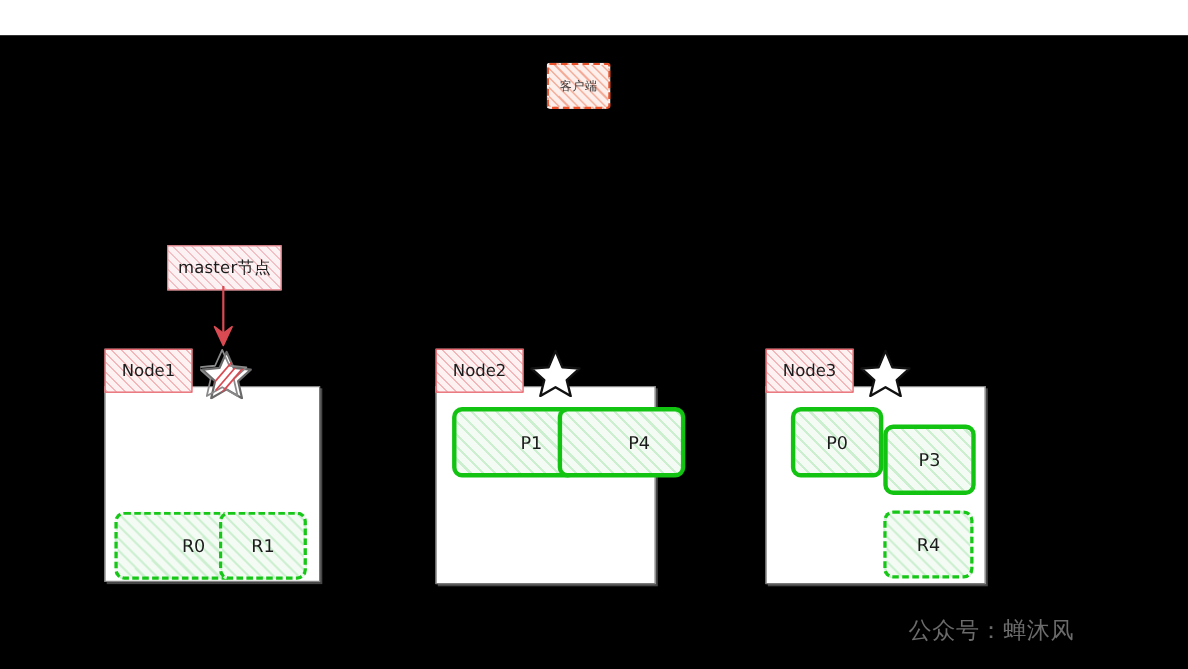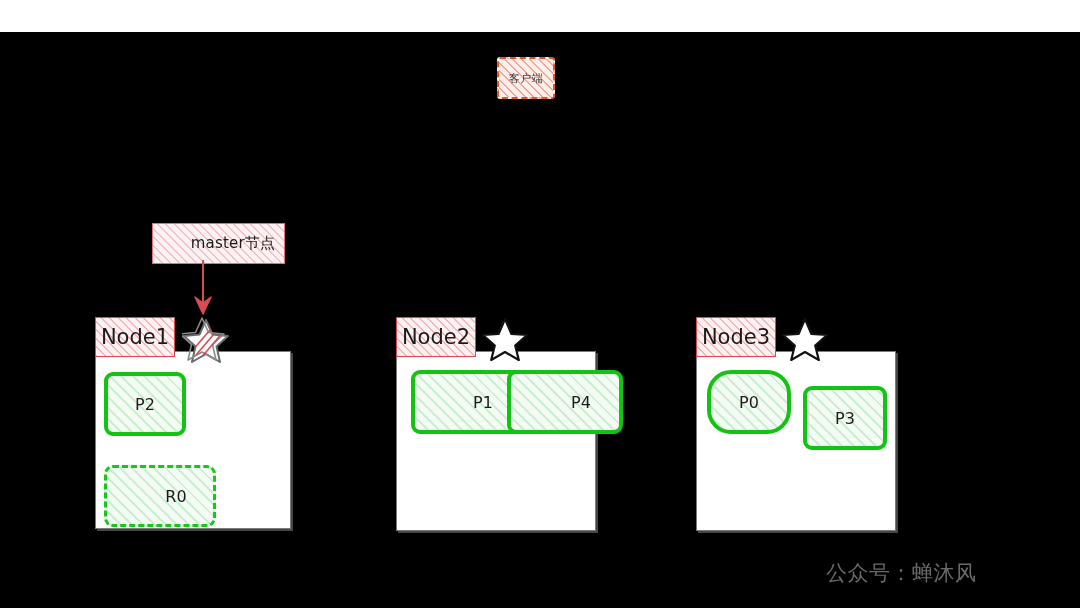--- a/index.html
+++ b/index.html
@@ -57,21 +57,20 @@
     background-color: #fdf2f3;
     background-image: repeating-linear-gradient(
         45deg,
         rgba(224, 112, 122, 0.38) 0px,
         rgba(224, 112, 122, 0.38) 1.3px,
         rgba(255, 255, 255, 0) 1.3px,
         rgba(255, 255, 255, 0) 6px);
     display: flex;
     align-items: center;
     justify-content: center;
-    padding-left: 29px;
   }
   .master-box .label {
     font-size: 15px;
     color: #1b1b1b;
     font-family: "DejaVu Sans", sans-serif;
     letter-spacing: 0.2px;
   }
 
   
   .node {
@@ -90,21 +89,21 @@
         rgba(224, 72, 80, 0.35) 0px,
         rgba(224, 72, 80, 0.35) 1.3px,
         rgba(255, 255, 255, 0) 1.3px,
         rgba(255, 255, 255, 0) 6px);
     display: flex;
     align-items: center;
     justify-content: center;
     z-index: 3;
   }
   .node-tab .label {
-    font-size: 21px;
+    font-size: 15px;
     color: #1b1b1b;
     font-family: "DejaVu Sans", sans-serif;
   }
   .node-body {
     position: absolute;
     left: 0;
     top: 34px;
     border: 1.6px solid #7b7b7b;
     background: #ffffff;
     box-shadow: 2px 2px 0 rgba(140,140,140,0.5);
@@ -180,25 +179,25 @@
   <svg class="connector" style="left:170px; top:228px; width:60px; height:62px;" viewBox="0 0 60 62">
     <path d="M33,0 L33,44" stroke="#d94a52" stroke-width="2" fill="none"></path>
     <path d="M25,37 L33,54 L41,37 L33,43 Z" fill="#d94a52" stroke="#d94a52" stroke-width="1.5" stroke-linejoin="round"></path>
   </svg>
 
   <div class="node" style="left:95px; top:285px;">
     <div class="node-tab">
       <span class="label">Node1</span>
     </div>
     <div class="node-body" style="width:194px; height:176px;">
-      <div class="shard primary" style="left:8px; top:20px; width:74px; height:56px;">
-        <span class="label">P2</span>
-      </div>
       <div class="shard replica" style="left:8px; top:113px; width:74px; height:56px;padding-left:32px;">
         <span class="label">R0</span>
+      </div>
+      <div class="shard replica" style="left:103px; top:113px; width:74px; height:56px;">
+        <span class="label">R1</span>
       </div>
     </div>
   </div>
 
   <svg class="star" style="left:182px; top:285px; width:48px; height:46px;" viewBox="0 0 48 46">
     <defs>
       <clipPath id="starclip">
         <polygon points="24,3 30.5,17.5 46,19 34.5,29.5 38,45 24,37 10,45 13.5,29.5 2,19 17.5,17.5"></polygon>
       </clipPath>
     </defs>
@@ -227,26 +226,29 @@
 
   <svg class="star" style="left:482px; top:285px; width:46px; height:44px;" viewBox="0 0 46 44">
     <polygon points="23,2 29.3,16.8 45,18 33.2,28.5 36.8,43 23,35 9.2,43 12.8,28.5 1,18 16.7,16.8" fill="#ffffff" stroke="#111111" stroke-width="2.2" stroke-linejoin="round"></polygon>
   </svg>
 
   <div class="node" style="left:696px; top:285px;">
     <div class="node-tab">
       <span class="label">Node3</span>
     </div>
     <div class="node-body" style="width:198px; height:178px;">
-      <div class="shard primary" style="left:10px; top:18px; width:76px; height:56px;border-radius:24px;">
+      <div class="shard primary" style="left:22px; top:18px; width:76px; height:56px;">
         <span class="label">P0</span>
       </div>
       <div class="shard primary" style="left:106px; top:34px; width:76px; height:56px;">
         <span class="label">P3</span>
       </div>
+      <div class="shard replica" style="left:106px; top:112px; width:76px; height:56px;">
+        <span class="label">R4</span>
+      </div>
     </div>
   </div>
 
   <svg class="star" style="left:782px; top:285px; width:46px; height:44px;" viewBox="0 0 46 44">
     <polygon points="23,2 29.3,16.8 45,18 33.2,28.5 36.8,43 23,35 9.2,43 12.8,28.5 1,18 16.7,16.8" fill="#ffffff" stroke="#111111" stroke-width="2.2" stroke-linejoin="round"></polygon>
   </svg>
 
   <div class="watermark">公众号：蝉沐风</div>
 
 </div>

